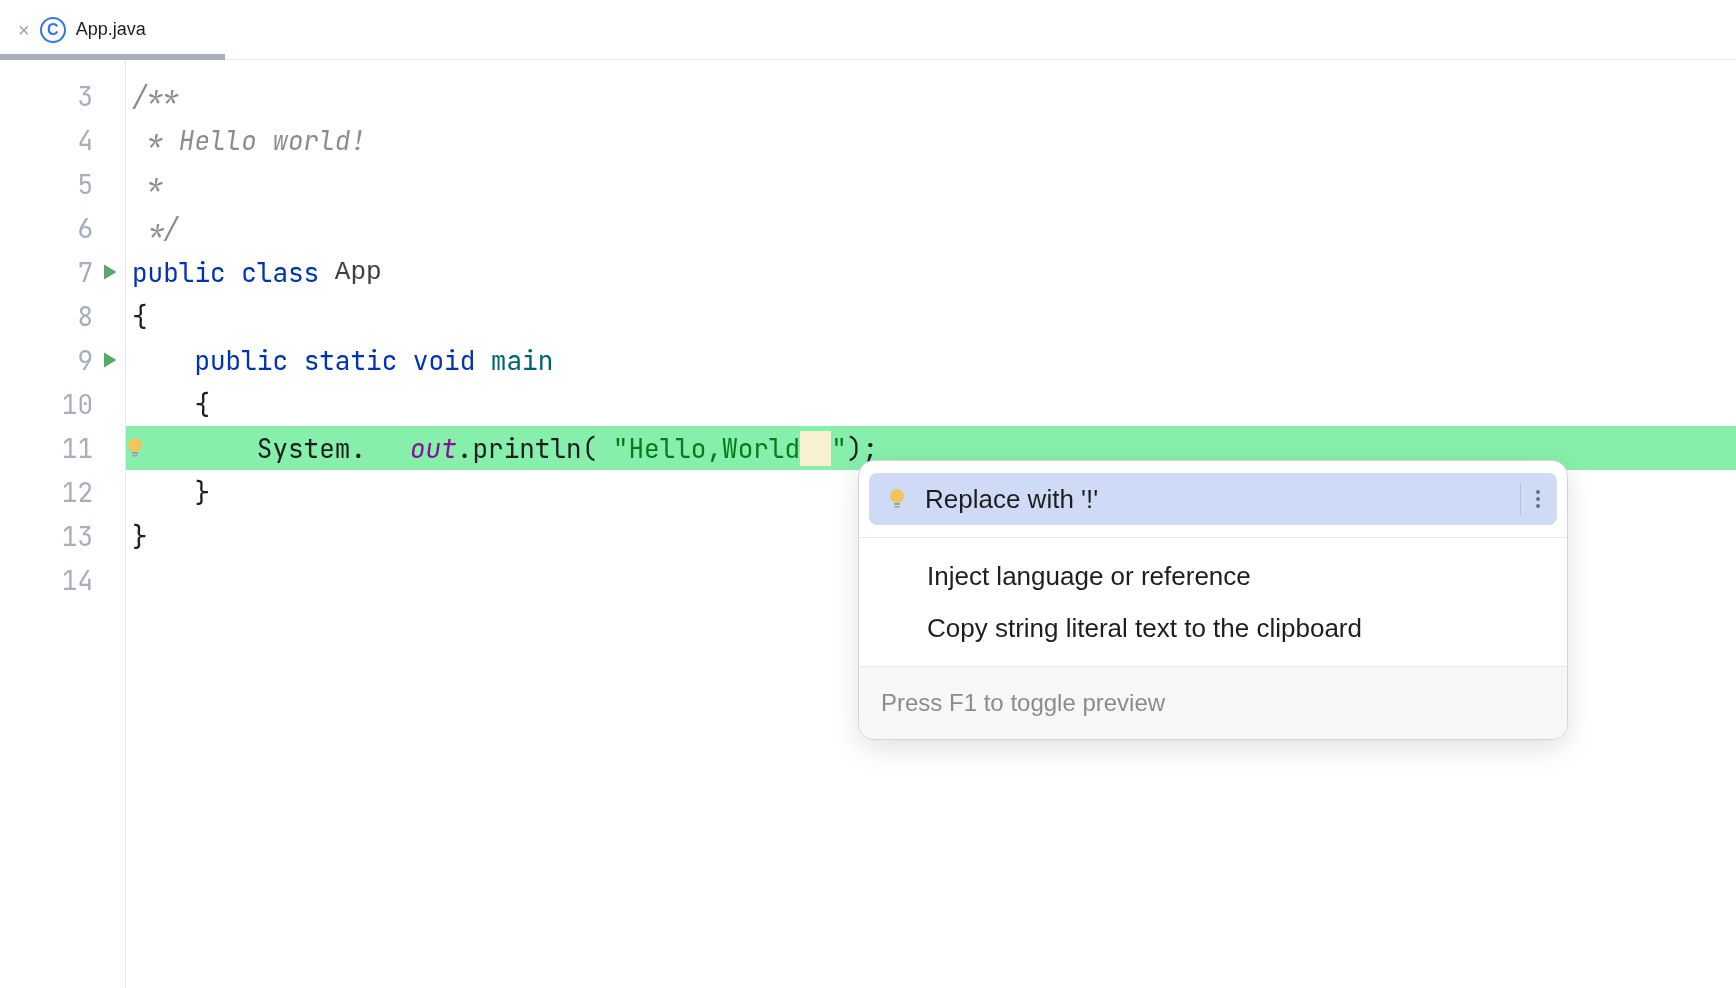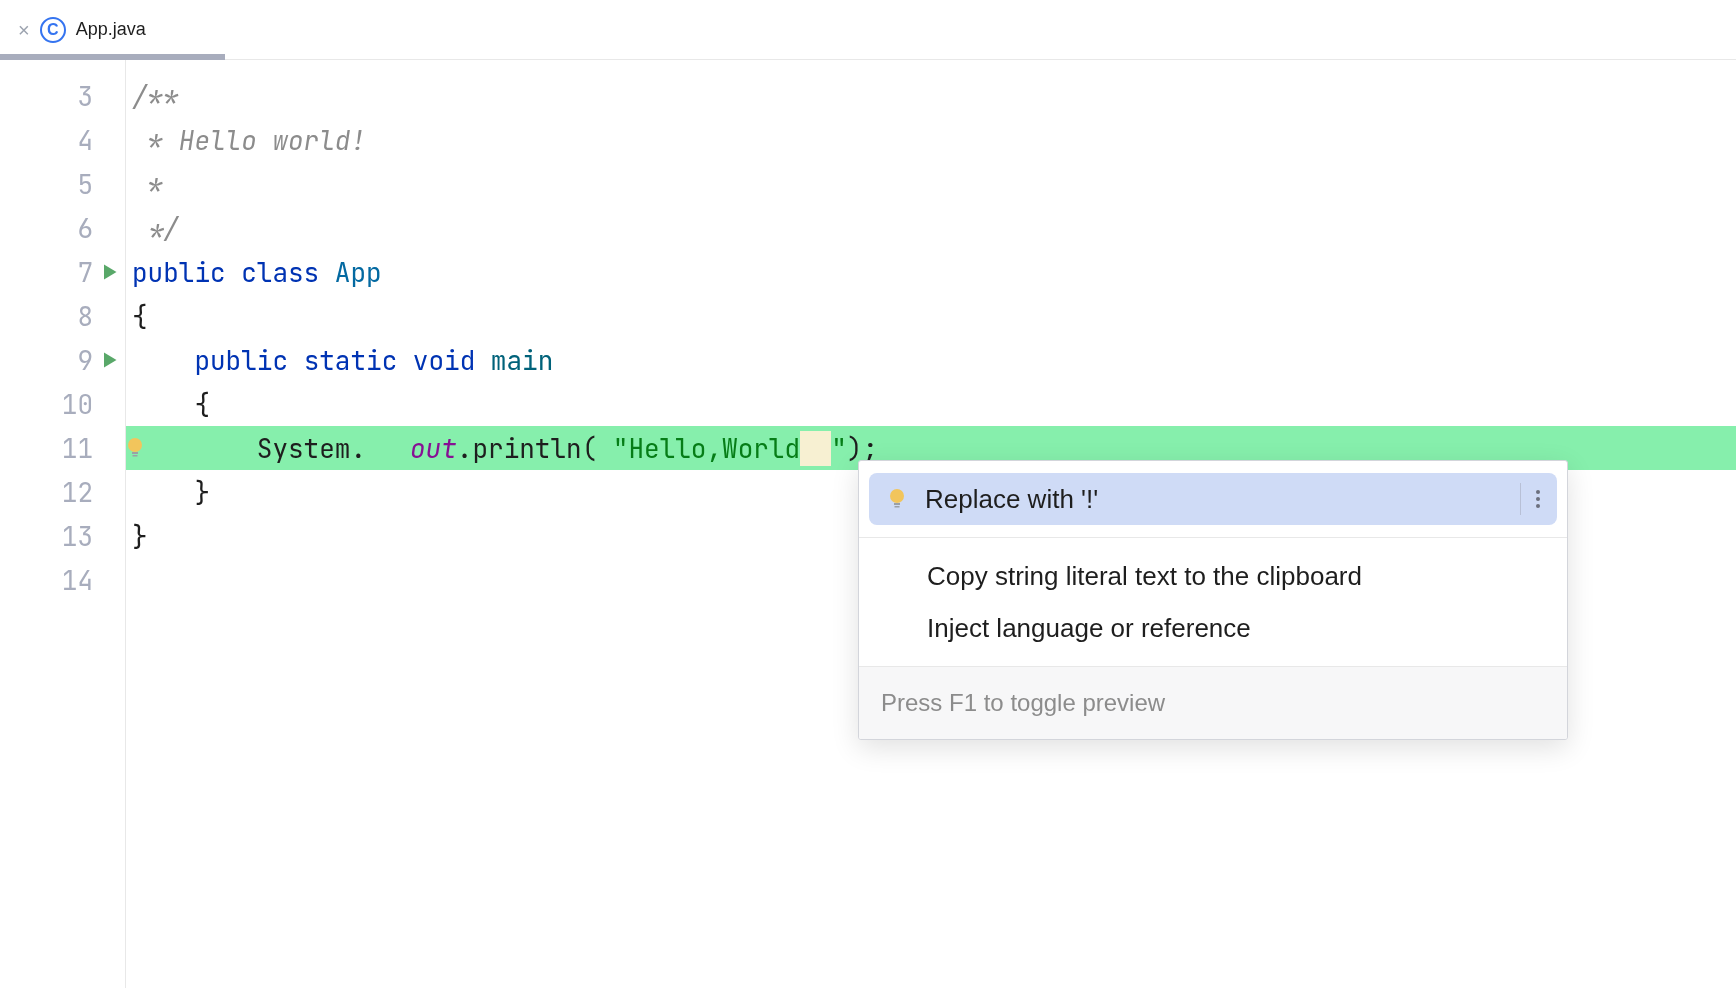--- a/index.html
+++ b/index.html
@@ -113,36 +113,36 @@
       font-family: "JetBrains Mono", "Consolas", monospace;
       font-size: 26px;
       white-space: pre;
       color: #1e1e1e;
     }
     .code-line.active {
       background: #86efac;
     }
     .comment { color: #8c8c8c; font-style: italic; }
     .keyword { color: #0033b3; }
-    .class-name { color: #0369a1; }
+    .class-name { color: #404040; font-family: Liberation Mono, monospace; }
     .method-decl { color: #00627a; }
     .string { color: #067d17; }
     .field { color: #871094; font-style: italic; margin-left: 44px; }
     .highlight-typo {
       background: #f7f0d2;
       padding: 0;
     }
     .popup {
       position: absolute;
       top: 400px;
       left: 732px;
       width: 710px;
       background: #fff;
       border: 1px solid #d3d5db;
-      border-radius: 3px;
+      border-radius: 16px;
       box-shadow: 0 8px 28px rgba(0,0,0,0.12);
       overflow: hidden;
       z-index: 100;
     }
     .popup-section {
       padding: 12px 10px;
     }
     .popup-item {
       display: flex;
       align-items: center;
@@ -285,22 +285,22 @@
                 <circle cx="3" cy="5" r="2"></circle>
                 <circle cx="3" cy="12" r="2"></circle>
                 <circle cx="3" cy="19" r="2"></circle>
               </svg>
           </span>
         </div>
       </div>
       <div class="popup-divider"></div>
       <div class="popup-section">
         <div class="popup-item plain">
-          <span class="popup-item-label">Copy string literal text to the clipboard</span>
+          <span class="popup-item-label">Inject language or reference</span>
         </div>
         <div class="popup-item plain">
-          <span class="popup-item-label">Inject language or reference</span>
+          <span class="popup-item-label">Copy string literal text to the clipboard</span>
         </div>
       </div>
       <div class="popup-footer">Press F1 to toggle preview</div>
     </div>
   </div>
 </div>
 
 </body></html>

